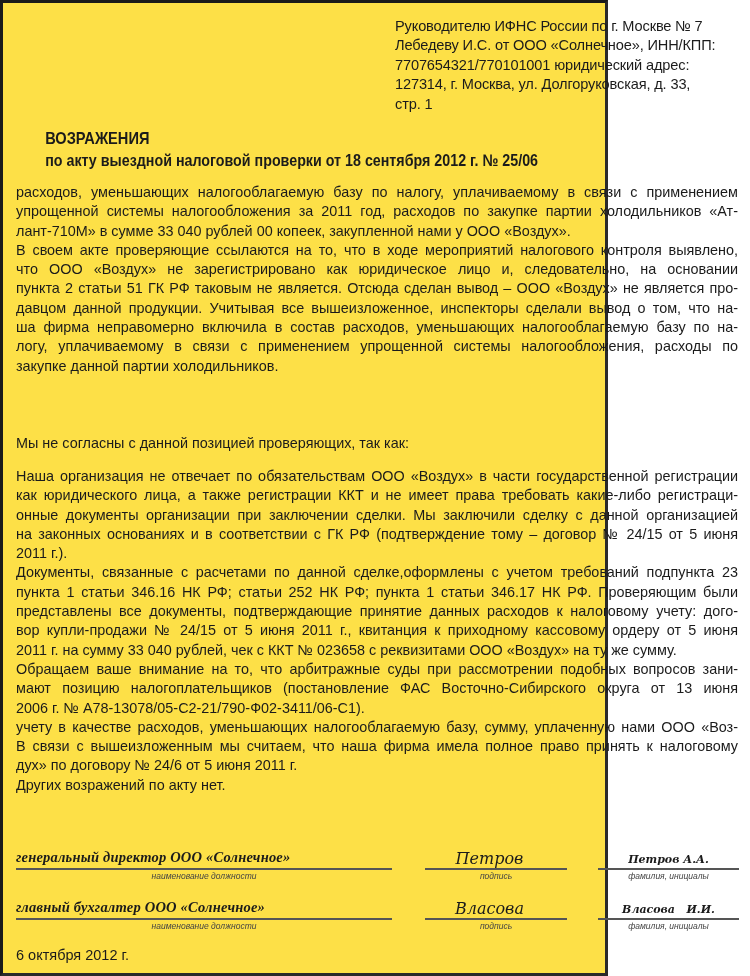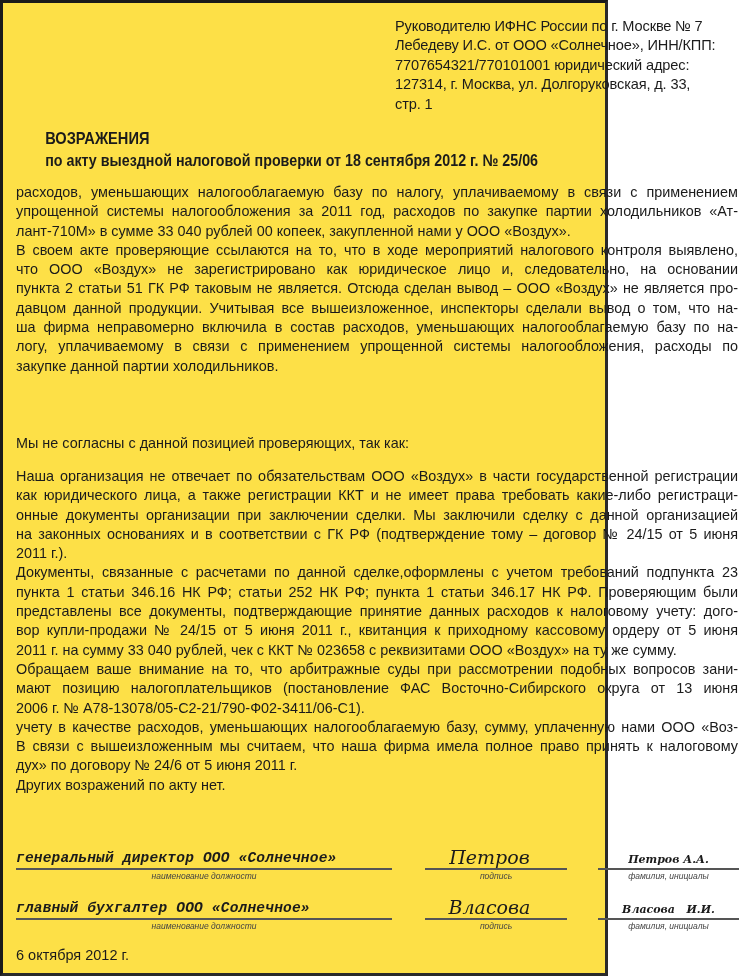--- a/index.html
+++ b/index.html
@@ -42,31 +42,31 @@
     text-align: justify; text-align-last: justify;
     transform-origin: left center;
   }
   .line.last { text-align-last: left; }
   .sig-row { position: absolute; left: 0; right: 0; height: 40px; }
   .sig-pos {
     position: absolute; left: 13px; width: 376px;
     border-bottom: 2px solid #555; height: 22px;
   }
   .sig-pos .txt {
-    font-family: Liberation Mono, monospace;
+    font-family: Liberation Serif, serif;
     font-style: italic; font-weight: bold; font-size: 14.5px;
     letter-spacing: 0.2px; position: absolute; bottom: 2px; left: 0; white-space: nowrap;
   }
   .sig-sign {
     position: absolute; left: 422px; width: 142px;
     border-bottom: 2px solid #555; height: 22px; text-align: center;
   }
   .sig-sign .txt {
     font-family: "DejaVu Serif", "Liberation Serif", serif;
-    font-style: italic; font-size: 19px; position: absolute; bottom: 0px; left: 0; right: 13px;
+    font-style: italic; font-size: 16px; position: absolute; bottom: 0px; left: 0; right: 13px;
   }
   .sig-name {
     position: absolute; left: 595px; width: 141px;
     border-bottom: 2px solid #555; height: 22px; text-align: center;
   }
   .sig-name .txt {
     font-family: "DejaVu Serif", "Liberation Serif", serif;
     font-style: italic; font-weight: bold; font-size: 11px; position: absolute; bottom: 2px; left: 0; right: 0;
     white-space: pre;
   }

